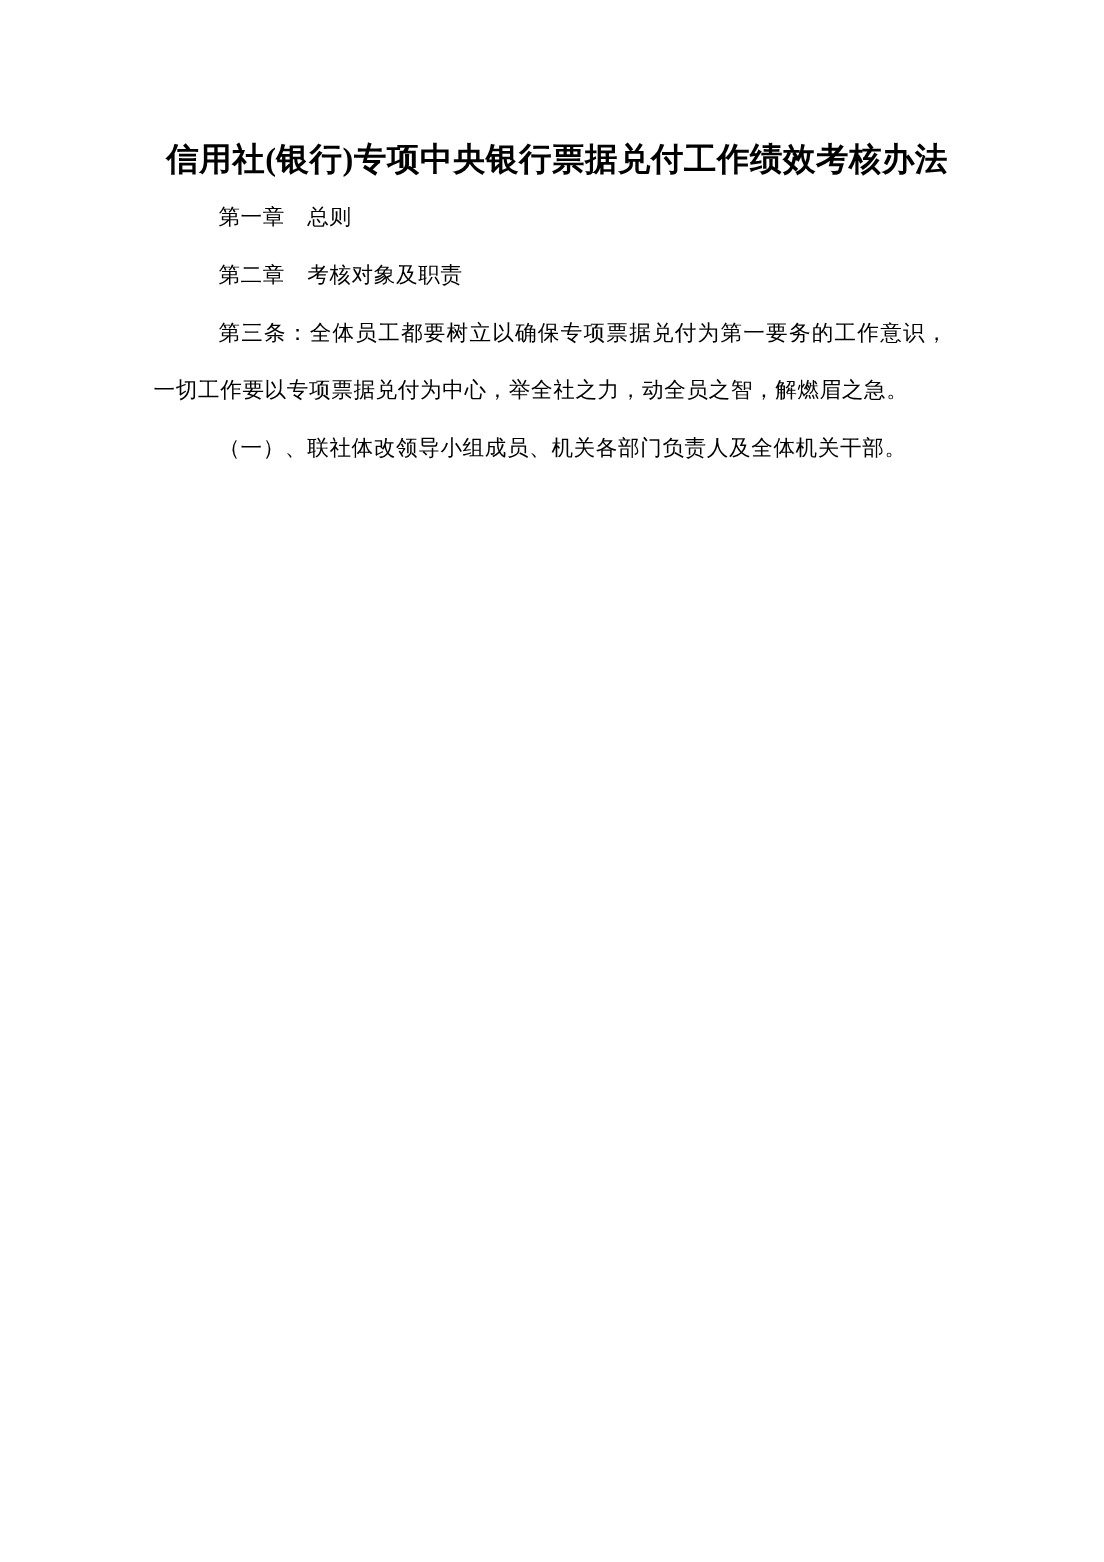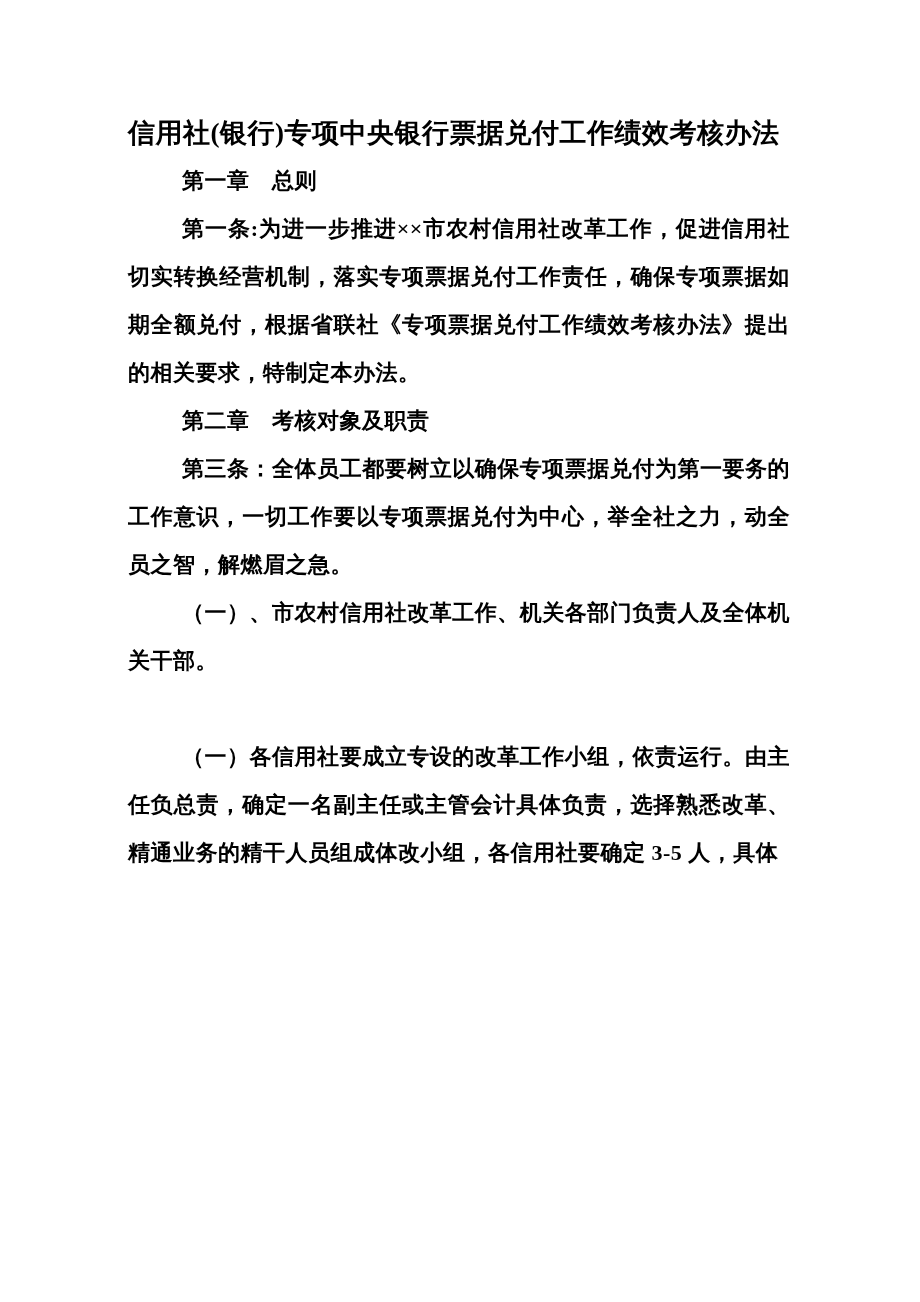--- a/index.html
+++ b/index.html
@@ -20,56 +20,53 @@
     color: #000000;
     font-family: "Liberation Serif", "DejaVu Serif", serif;
     box-sizing: border-box;
     padding: 109px 130px 0 128px;
   }
   .doc-title {
     margin: 0;
     font-size: 27px;
     font-weight: bold;
     line-height: 48px;
-    text-align: left;
+    text-align: right;
     letter-spacing: 0.5px;
     white-space: nowrap;
   }
   .para {
     margin: 0;
-    font-size: 22px;
+    font-size: 18px;
     line-height: 48px;
     text-align: justify;
     text-justify: inter-ideograph;
     text-indent: 54px;
     letter-spacing: 0.5px;
-    font-weight: bold;
   }
   .blank-line {
     height: 48px;
   }
 </style>
 </head>
 <body>
 
 <div class="page">
 
   <h1 class="doc-title">信用社(银行)专项中央银行票据兑付工作绩效考核办法</h1>
 
   <p class="para">第一章　总则</p>
 
-  <p class="para">第一条:为进一步推进××市农村信用社改革工作，促进信用社切实转换经营机制，落实专项票据兑付工作责任，确保专项票据如期全额兑付，根据省联社《专项票据兑付工作绩效考核办法》提出的相关要求，特制定本办法。</p>
 
 
   <p class="para">第二章　考核对象及职责</p>
 
   <p class="para">第三条：全体员工都要树立以确保专项票据兑付为第一要务的工作意识，一切工作要以专项票据兑付为中心，举全社之力，动全员之智，解燃眉之急。</p>
 
 
-  <p class="para">（一）、市农村信用社改革工作、机关各部门负责人及全体机关干部。</p>
+  <p class="para">（一）、联社体改领导小组成员、机关各部门负责人及全体机关干部。</p>
 
 
   <div class="blank-line"></div>
 
 
-  <p class="para">（一）各信用社要成立专设的改革工作小组，依责运行。由主任负总责，确定一名副主任或主管会计具体负责，选择熟悉改革、精通业务的精干人员组成体改小组，各信用社要确定 3-5 人，具体</p>
 
 </div>
 
 </body></html>

